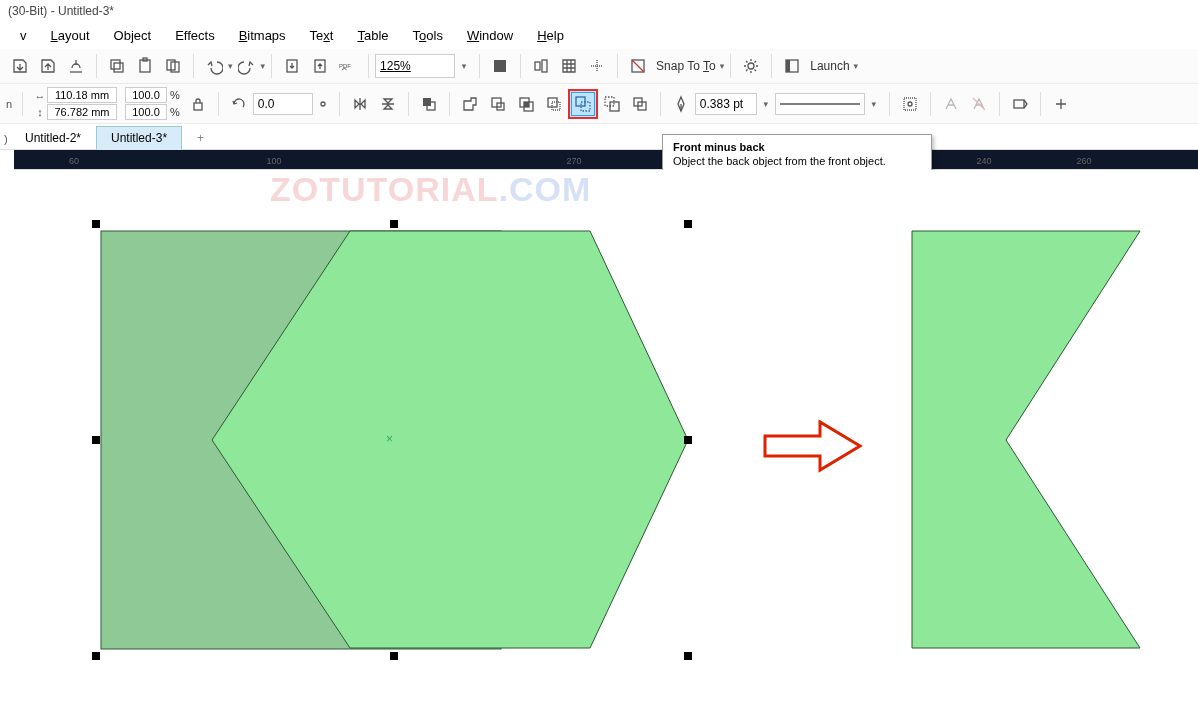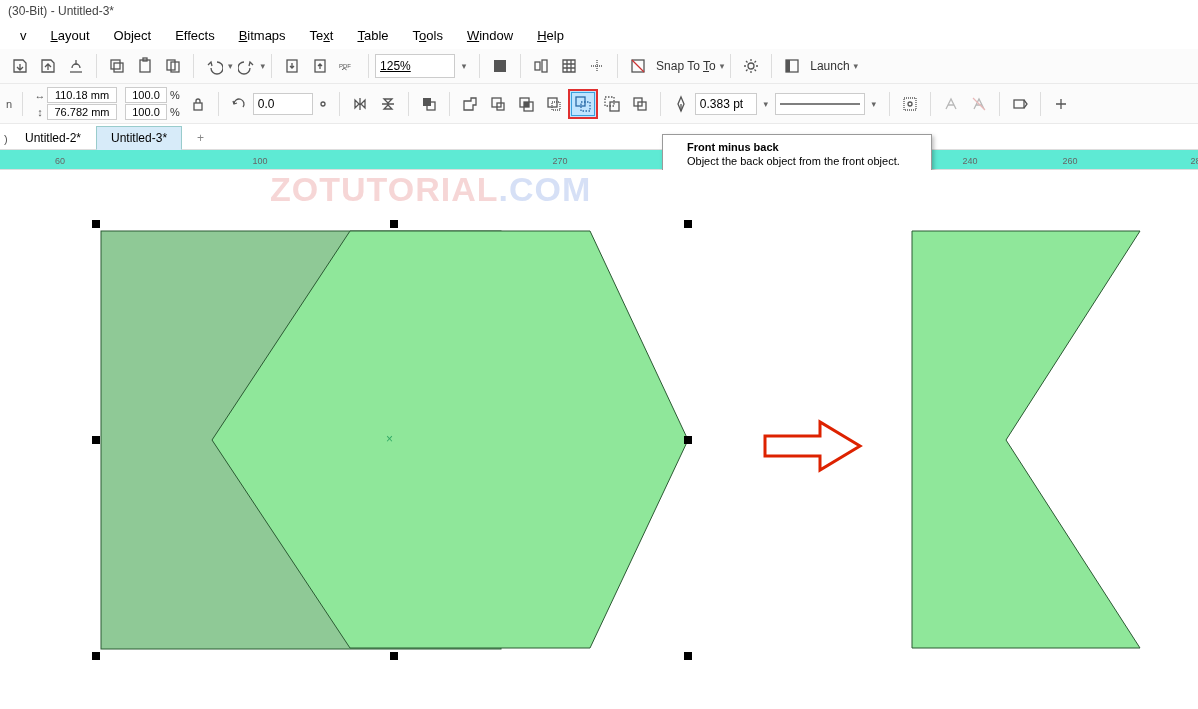--- a/index.html
+++ b/index.html
@@ -16,27 +16,27 @@
   .numbox { height:22px; border:1px solid #ccc; background:#fff; font-size:12px; padding:2px 4px; display:inline-flex; align-items:center; min-width:50px;}
   .label { font-size:12px; padding:0 4px; color:#333;}
   .row2 { display:flex; align-items:center; padding:2px 6px; border-bottom:1px solid #eaeaea; background:#fbfbfb; height:40px;}
   .dimgroup { display:flex; flex-direction:column; gap:1px; margin:0 4px;}
   .dimline { display:flex; align-items:center; font-size:11px;}
   .dimline .icon { width:14px; text-align:center; color:#555;}
   .dimline .box { border:1px solid #ccc; background:#fff; padding:1px 4px; min-width:70px; font-size:11px;text-align:center;}
   .dimline .unit { padding-left:3px; font-size:11px; color:#333;}
   .highlight-btn { border:2px solid #e03030; background:#bfe4ff; padding:1px;}
   .highlight-btn .inner { border:1px solid #3aa0dc; width:24px; height:24px; display:flex; align-items:center; justify-content:center;}
-  .tooltip { position:absolute; left:662px; top:134px; background:#fff; border:1px solid #9a9a9a; box-shadow:2px 2px 4px rgba(0,0,0,.25); padding:6px 24px; font-size:11px; min-width:270px;}
+  .tooltip { position:absolute; left:662px; top:134px; background:#fff; border:1px solid #9a9a9a; box-shadow:2px 2px 4px rgba(0,0,0,.25); padding:6px 10px; font-size:11px; min-width:270px;}
   .tooltip .tt-title { font-weight:bold; margin-bottom:2px;}
   .tabs { display:flex; align-items:flex-end; background:#fff; padding-top:2px; border-bottom:1px solid #ddd;}
   .tab { font-size:12px; padding:4px 14px; border:1px solid transparent; border-bottom:none; }
   .tab.active { background:#d7ebf9; border:1px solid #9cc; border-bottom:1px solid #d7ebf9; margin-bottom:-1px;}
   .tab .plus { color:#888;}
-  .ruler { position:relative; height:20px; background:#5eead4; font-size:9px; color:#666; border-bottom:1px solid #ddd;}
+  .ruler { position:relative; height:20px; background:#0f172a; font-size:9px; color:#666; border-bottom:1px solid #ddd;margin-left:14px;}
   .rnum { position:absolute; top:6px; transform:translateX(-50%);}
   .canvas { position:relative; width:1172px; height:540px; background:#fff;}
   .watermark { position:absolute; left:270px; top:0px; font-family: Impact, "Arial Black", sans-serif; font-size:34px; font-weight:800; letter-spacing:1px; color:rgba(220,90,90,.25); user-select:none;}
   .watermark .blue { color:rgba(90,130,220,.25);}
   .handle { position:absolute; width:8px; height:8px; background:#000;}
   .centermark { position:absolute; font-size:12px; color:#3a6; }
   .arrow-right { position:absolute; }
 </style>
 </head>
 <body>

